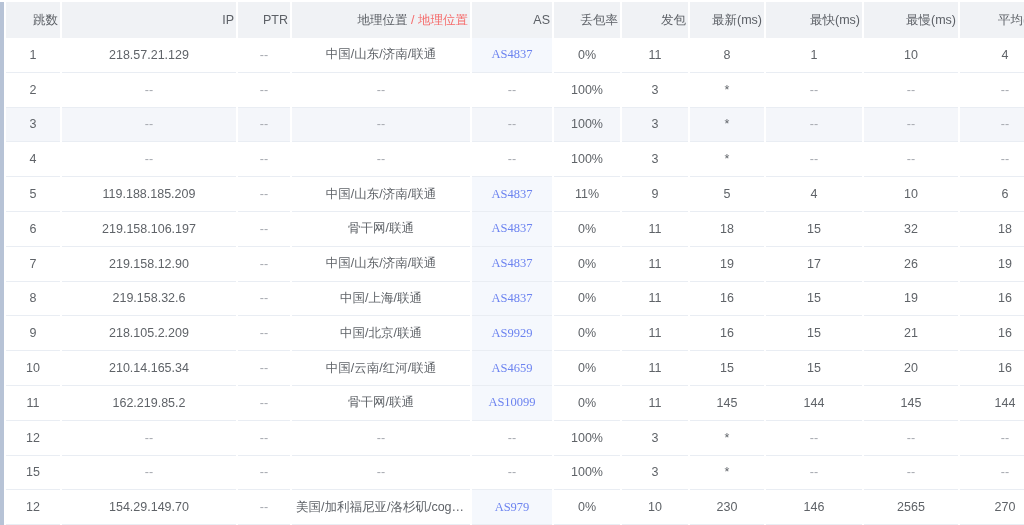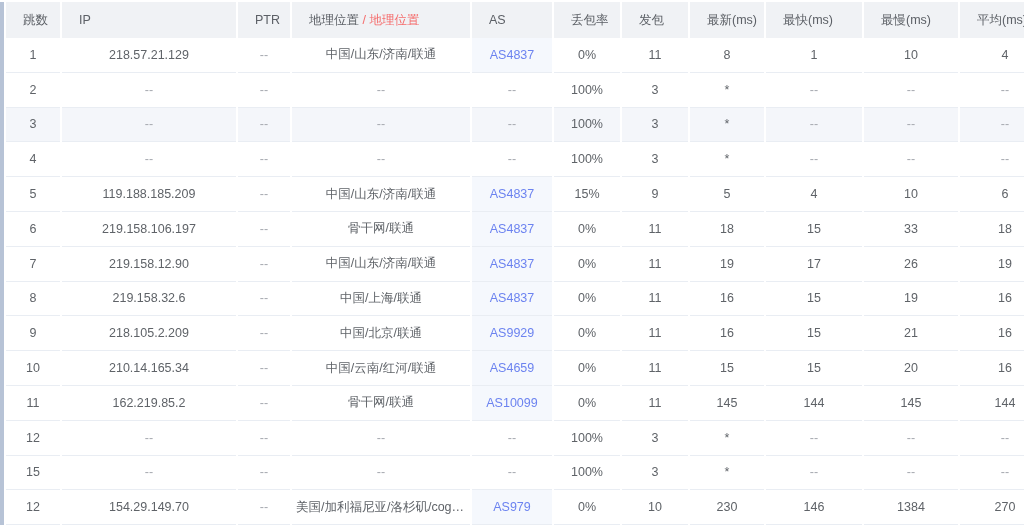--- a/index.html
+++ b/index.html
@@ -20,25 +20,25 @@
     margin-left:4px;
     width:1020px;
     table-layout:fixed;
     border-collapse:separate;
     border-spacing:2px 0;
     margin-top:2px;
   }
   thead th{
     background:var(--header-bg,#f0f2f5);
     height:36px;
-    padding:0 17px;
+    padding:0 2px;
     font-size:12.5px;
     font-weight:400;
     color:#5c6066;
-    text-align:left;
+    text-align:right;
     white-space:nowrap;
     overflow:hidden;
     margin-top:16px;
   }
   thead th .note{ color:var(--accent-red,#f56c6c); }
   tbody td{
     height:34.8px;
     padding:0 4px;
     text-align:center;
     vertical-align:middle;
@@ -50,20 +50,21 @@
     overflow:hidden;
     text-overflow:ellipsis;
   }
   tbody td.muted{ color:#a6a9b0; }
   tbody tr.hl td{ background:var(--row-highlight,#f4f6fa); }
   td.as-filled{ background:var(--as-cell-bg,#f5f8fd); }
   .as-link{
     color:var(--link-blue,#6c83f0);
     text-decoration:none;
     cursor:pointer;
+    font-family:Liberation Serif, serif;
   }
 </style>
 </head>
 <body>
 
 <div id="app">
   <div class="left-strip"></div>
   <table class="trace">
     <colgroup>
         <col style="width: 54px;">
@@ -145,38 +146,38 @@
           <td class="muted">--</td>
           <td class="muted">--</td>
           <td class="muted">--</td>
         </tr>
         <tr>
           <td>5</td>
           <td>119.188.185.209</td>
           <td class="muted">--</td>
           <td>中国/山东/济南/联通</td>
           <td class="as-filled"><span class="as-link">AS4837</span></td>
-          <td>15%</td>
+          <td>11%</td>
           <td>9</td>
           <td>5</td>
           <td>4</td>
           <td>10</td>
           <td>6</td>
         </tr>
         <tr>
           <td>6</td>
           <td>219.158.106.197</td>
           <td class="muted">--</td>
           <td>骨干网/联通</td>
           <td class="as-filled"><span class="as-link">AS4837</span></td>
           <td>0%</td>
           <td>11</td>
           <td>18</td>
           <td>15</td>
-          <td>33</td>
+          <td>32</td>
           <td>18</td>
         </tr>
         <tr>
           <td>7</td>
           <td>219.158.12.90</td>
           <td class="muted">--</td>
           <td>中国/山东/济南/联通</td>
           <td class="as-filled"><span class="as-link">AS4837</span></td>
           <td>0%</td>
           <td>11</td>
@@ -266,18 +267,18 @@
         <tr>
           <td>12</td>
           <td>154.29.149.70</td>
           <td class="muted">--</td>
           <td>美国/加利福尼亚/洛杉矶/cogentco...</td>
           <td class="as-filled"><span class="as-link">AS979</span></td>
           <td>0%</td>
           <td>10</td>
           <td>230</td>
           <td>146</td>
-          <td>1384</td>
+          <td>2565</td>
           <td>270</td>
         </tr>
       </tbody>
   </table>
 </div>
 
 </body></html>

